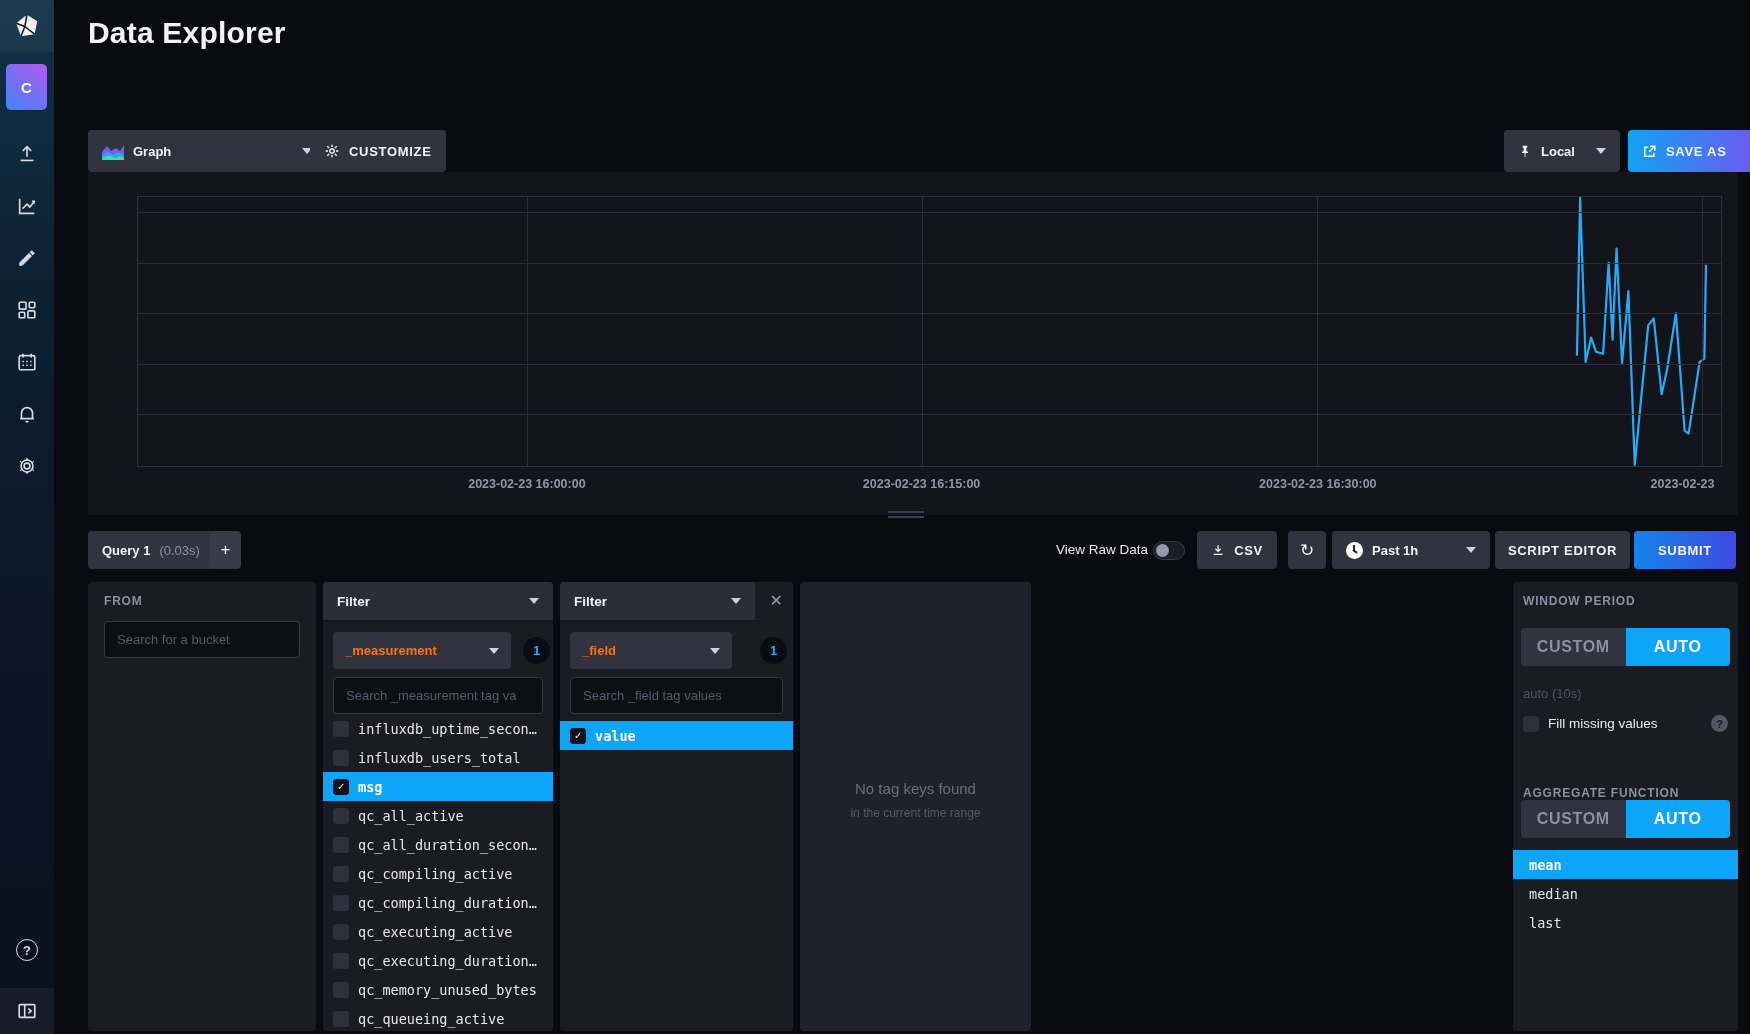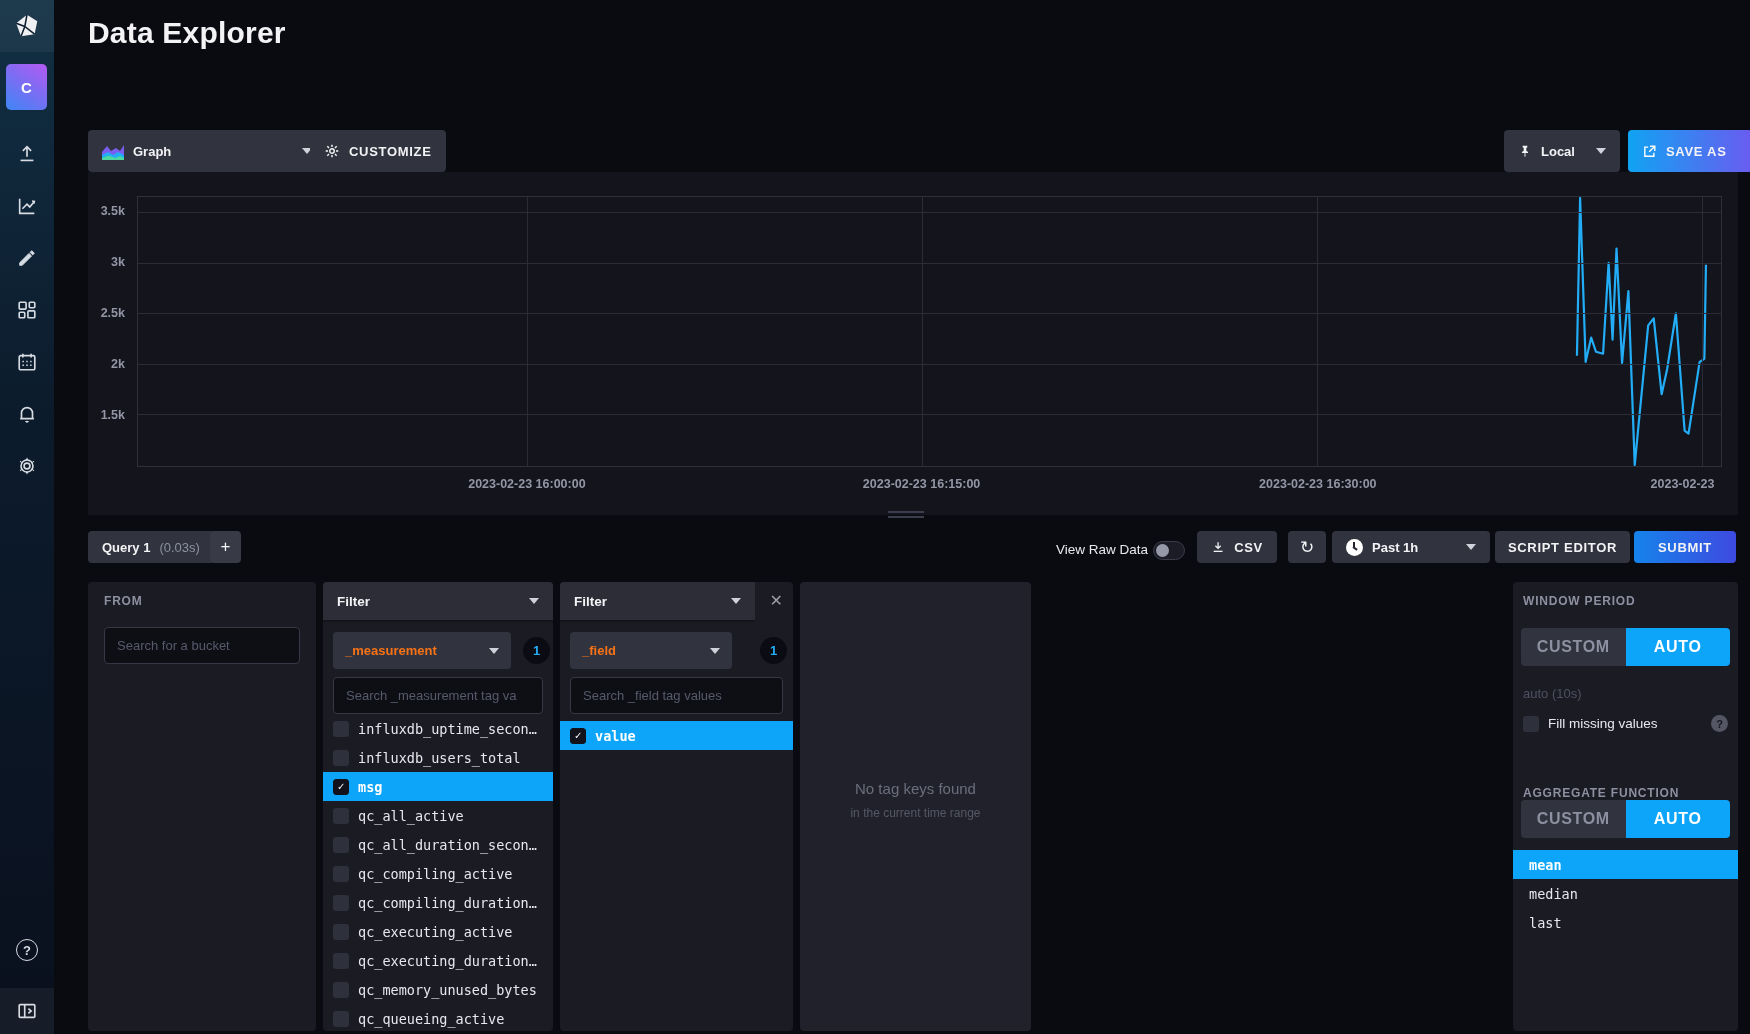--- a/index.html
+++ b/index.html
@@ -43,21 +43,21 @@
   .gridline-v { position:absolute; top:0; width:1px; height:100%; background:#2c2c39; }
   .ytick { position:absolute; right:6px; transform:translateY(-50%); font-size:12.5px; font-weight:bold; color:#9396a5; }
   #yaxis { position:absolute; left:0; top:24px; width:43px; height:271px; }
   #xaxis { position:absolute; left:49px; top:303px; width:1585px; height:18px; }
   .xtick { position:absolute; top:2px; transform:translateX(-50%); font-size:12.5px; font-weight:bold; color:#9396a5; white-space:nowrap; }
   #line-svg { position:absolute; left:0; top:0; width:100%; height:100%; }
   
   #drag-handle { position:absolute; left:888px; top:511px; width:36px; height:9px; cursor:row-resize; }
   #drag-handle::before, #drag-handle::after { content:""; display:block; height:2px; margin-bottom:3px; background:#3c3e4e; }
   
-  .qb { top:531px; height:32px; }
+  .qb { top:531px; height:38px; }
   #query-tab { left:88px; }
   #query-tab .time { color:#8d90a0; font-weight:normal; }
   #add-query { left:210px; width:31px; justify-content:center; padding:0; font-size:17px; font-weight:normal; background:#383a45; }
   #view-raw-label { position:absolute; left:1056px; top:542px; font-size:13.5px; color:#e8e8ee; }
   #raw-toggle { position:absolute; left:1153px; top:541px; width:32px; height:19px; border-radius:10px;
     background:#1c1c26; border:1px solid #3a3c49; cursor:pointer; }
   #raw-toggle .knob { position:absolute; left:2px; top:2px; width:13px; height:13px; border-radius:50%; background:#969aa8; }
   #csv-btn { left:1197px; width:80px; }
   #refresh-btn { left:1288px; width:38px; justify-content:center; padding:0; font-size:17px; font-weight:normal; }
   #range-btn { left:1332px; width:158px; }
@@ -213,27 +213,20 @@
 
   <div class="btn uc grad-blue" style="left:1628px; top:130px; width:124px;">
     <svg class="ic" width="15" height="15" viewBox="0 0 24 24" fill="none" stroke="#fff" stroke-width="2.2">
       <path d="M10 5 H4.5 V19.5 H19 V14"></path>
         <path d="M13 3.5 H20.5 V11 M20.5 3.5 L11.5 12.5"></path>
     </svg>
     <span>SAVE AS</span>
   </div>
 
   <section id="graph-panel">
-    <div id="yaxis">
-        <div class="ytick" style="top: 5.6391%;">3.5k</div>
-        <div class="ytick" style="top: 24.4361%;">3k</div>
-        <div class="ytick" style="top: 43.2331%;">2.5k</div>
-        <div class="ytick" style="top: 62.0301%;">2k</div>
-        <div class="ytick" style="top: 80.8271%;">1.5k</div>
-      </div>
     <div id="plot">
       <svg id="line-svg" viewBox="0 0 1000 1000" preserveAspectRatio="none">
           <polyline points="909.0,590.2 911.0,3.8 914.5,612.8 918.0,522.6 921.0,575.2 925.5,582.7 929.0,244.4 931.5,530.1 934.0,191.7 937.5,616.5 941.5,349.6 945.5,996.2 954.0,477.4 957.5,451.1 962.5,733.1 966.0,639.1 971.5,432.3 977.0,868.4 979.5,879.7 986.5,612.8 989.5,601.5 990.5,251.9" fill="none" stroke="#22adf6" stroke-width="2.2" vector-effect="non-scaling-stroke" stroke-linejoin="round"></polyline>
         </svg>
     <div class="gridline-h" style="top: 5.6391%;"></div>
         <div class="gridline-h" style="top: 24.4361%;"></div>
         <div class="gridline-h" style="top: 43.2331%;"></div>
         <div class="gridline-h" style="top: 62.0301%;"></div>
         <div class="gridline-h" style="top: 80.8271%;"></div>
         <div class="gridline-v" style="left: 24.6%;"></div>
@@ -285,21 +278,21 @@
   <div class="btn qb uc" id="script-editor-btn">
     <span>SCRIPT EDITOR</span>
   </div>
 
   <div class="btn qb uc" id="submit-btn">
     <span>SUBMIT</span>
   </div>
 
   <div class="card" style="left:88px; width:228px;">
     <div class="card-header-label">FROM</div>
-    <input class="search-input" style="left: 16px; top: 45px;" placeholder="Search for a bucket">
+    <input class="search-input" style="left: 16px; top: 39px;" placeholder="Search for a bucket">
   </div>
 
   <div class="card" style="left:323px; width:230px;">
     <div class="filter-head" style="width:230px;">
       <span>Filter</span>
       <span class="caret"></span>
     </div>
     <div class="dd" style="left:10px; top:50px; width:178px;">
       <span>_measurement</span>
       <span class="caret"></span>

